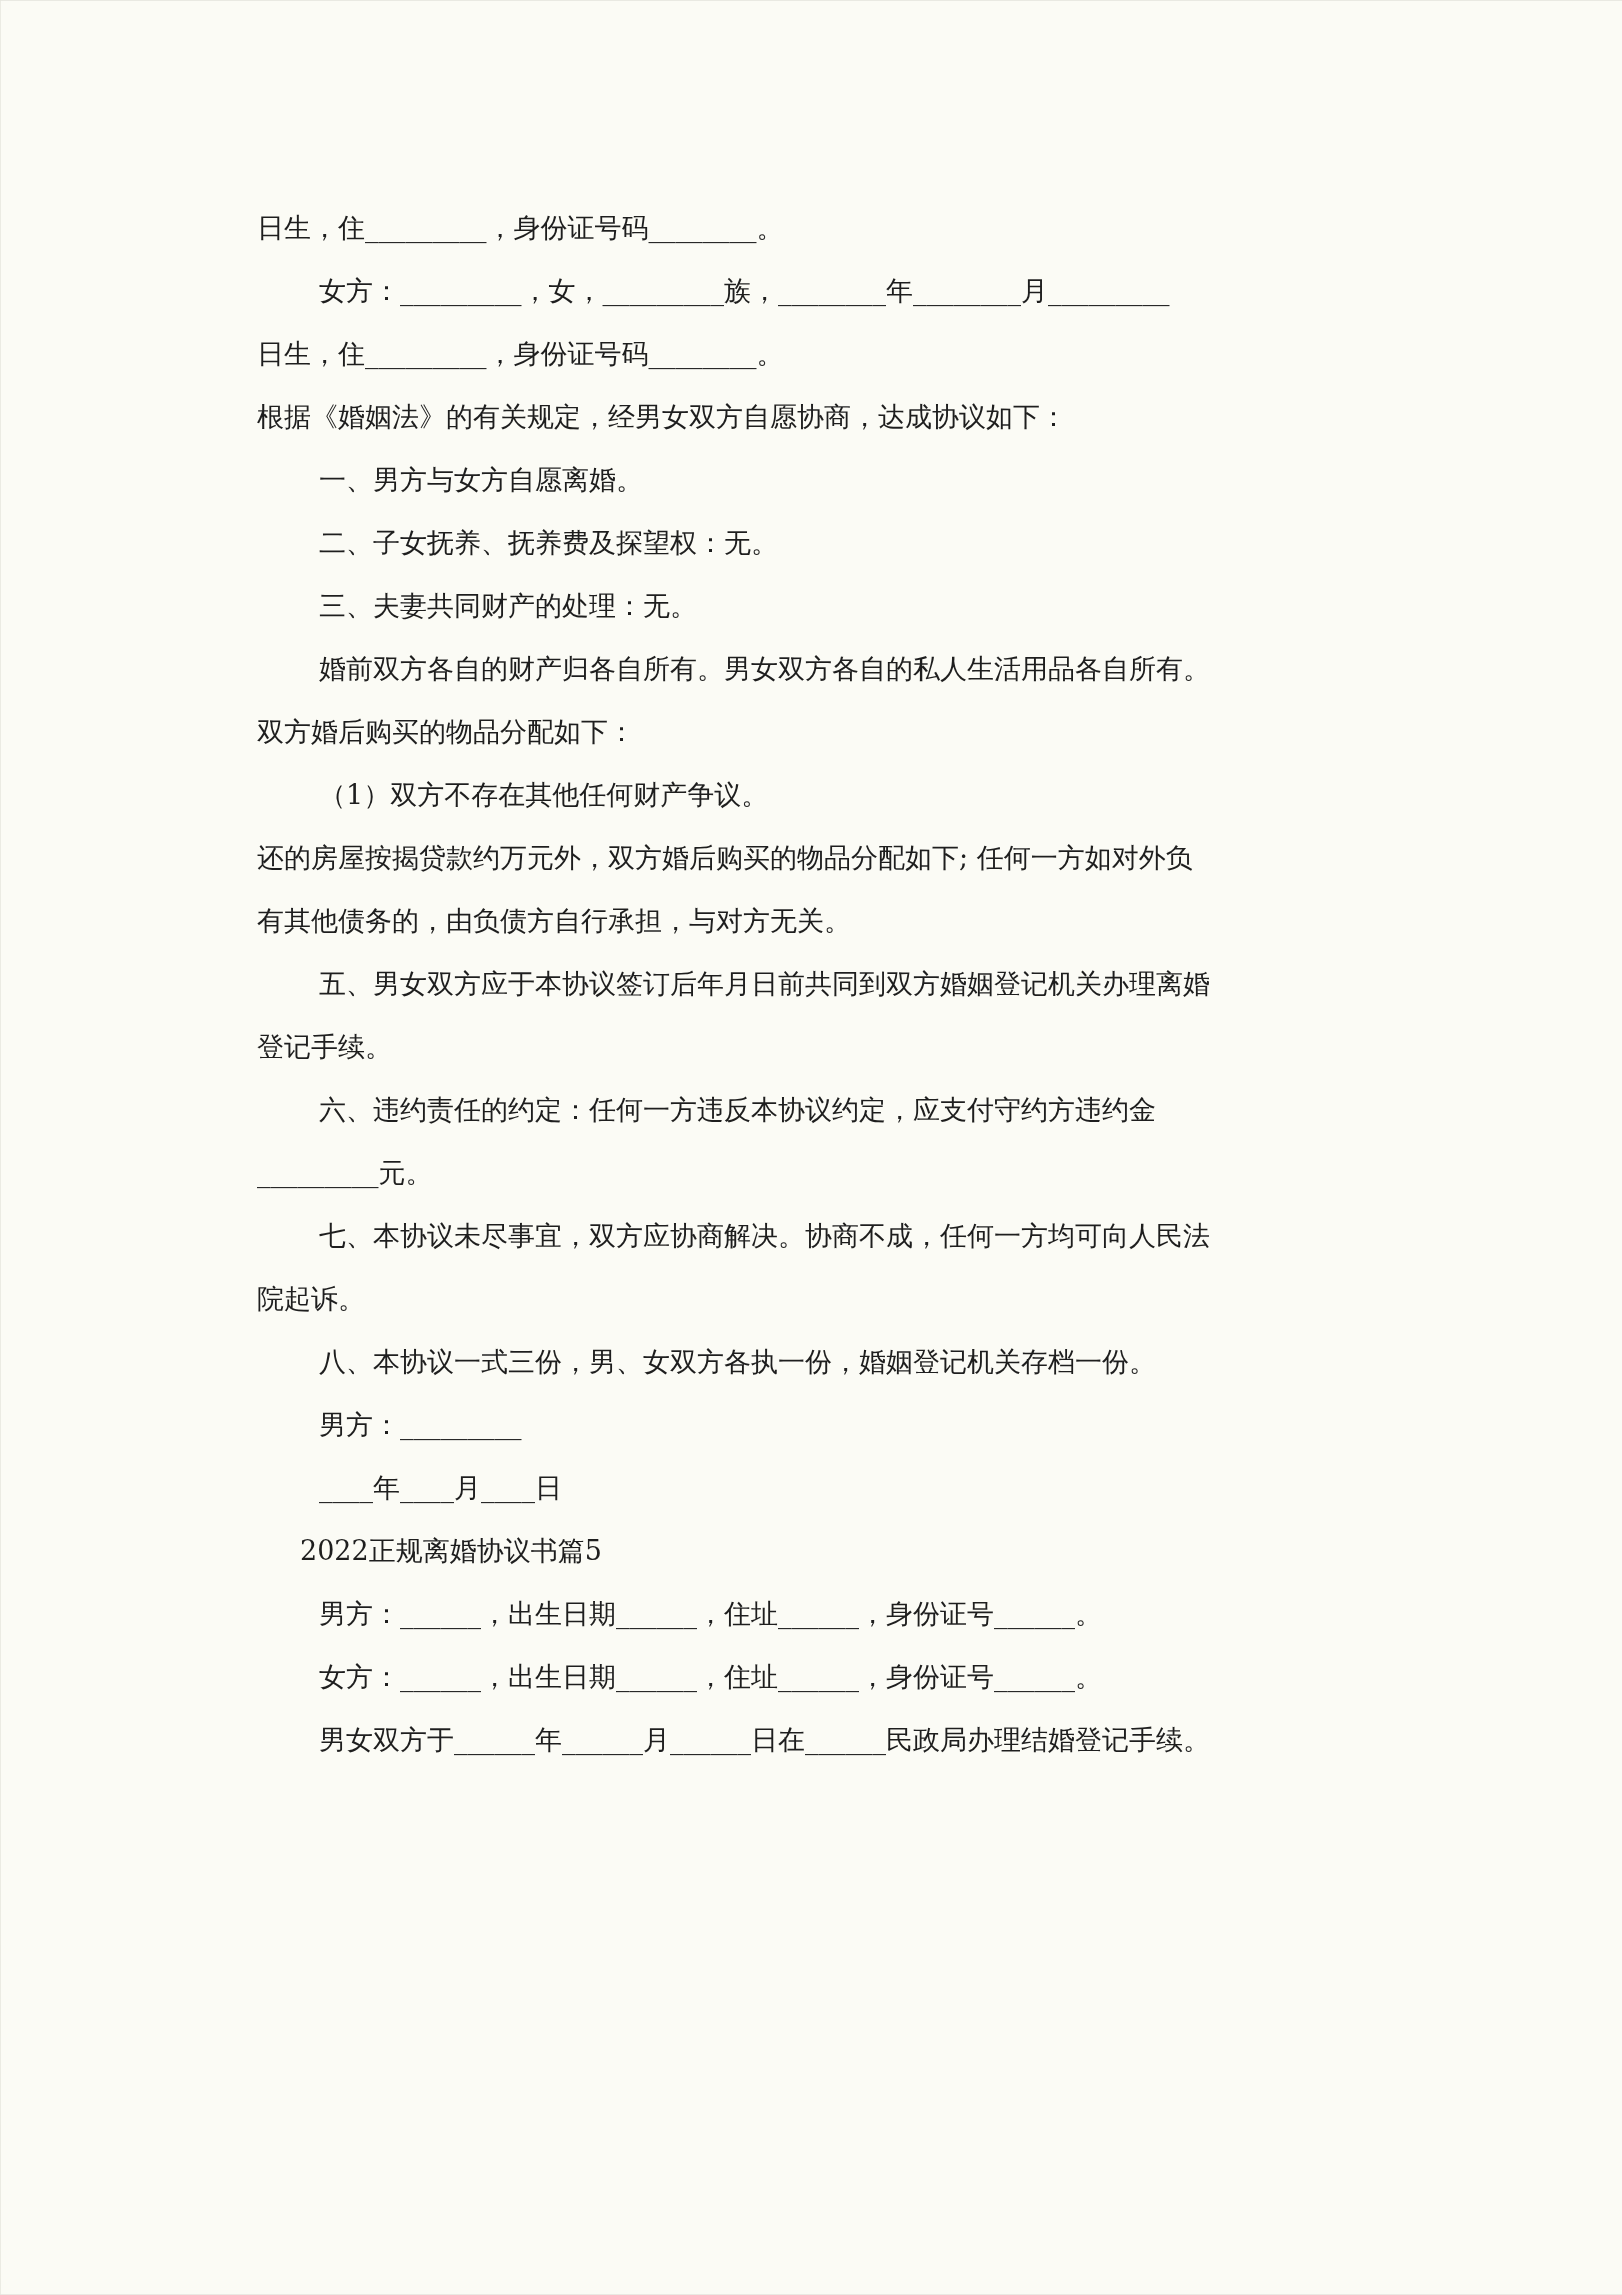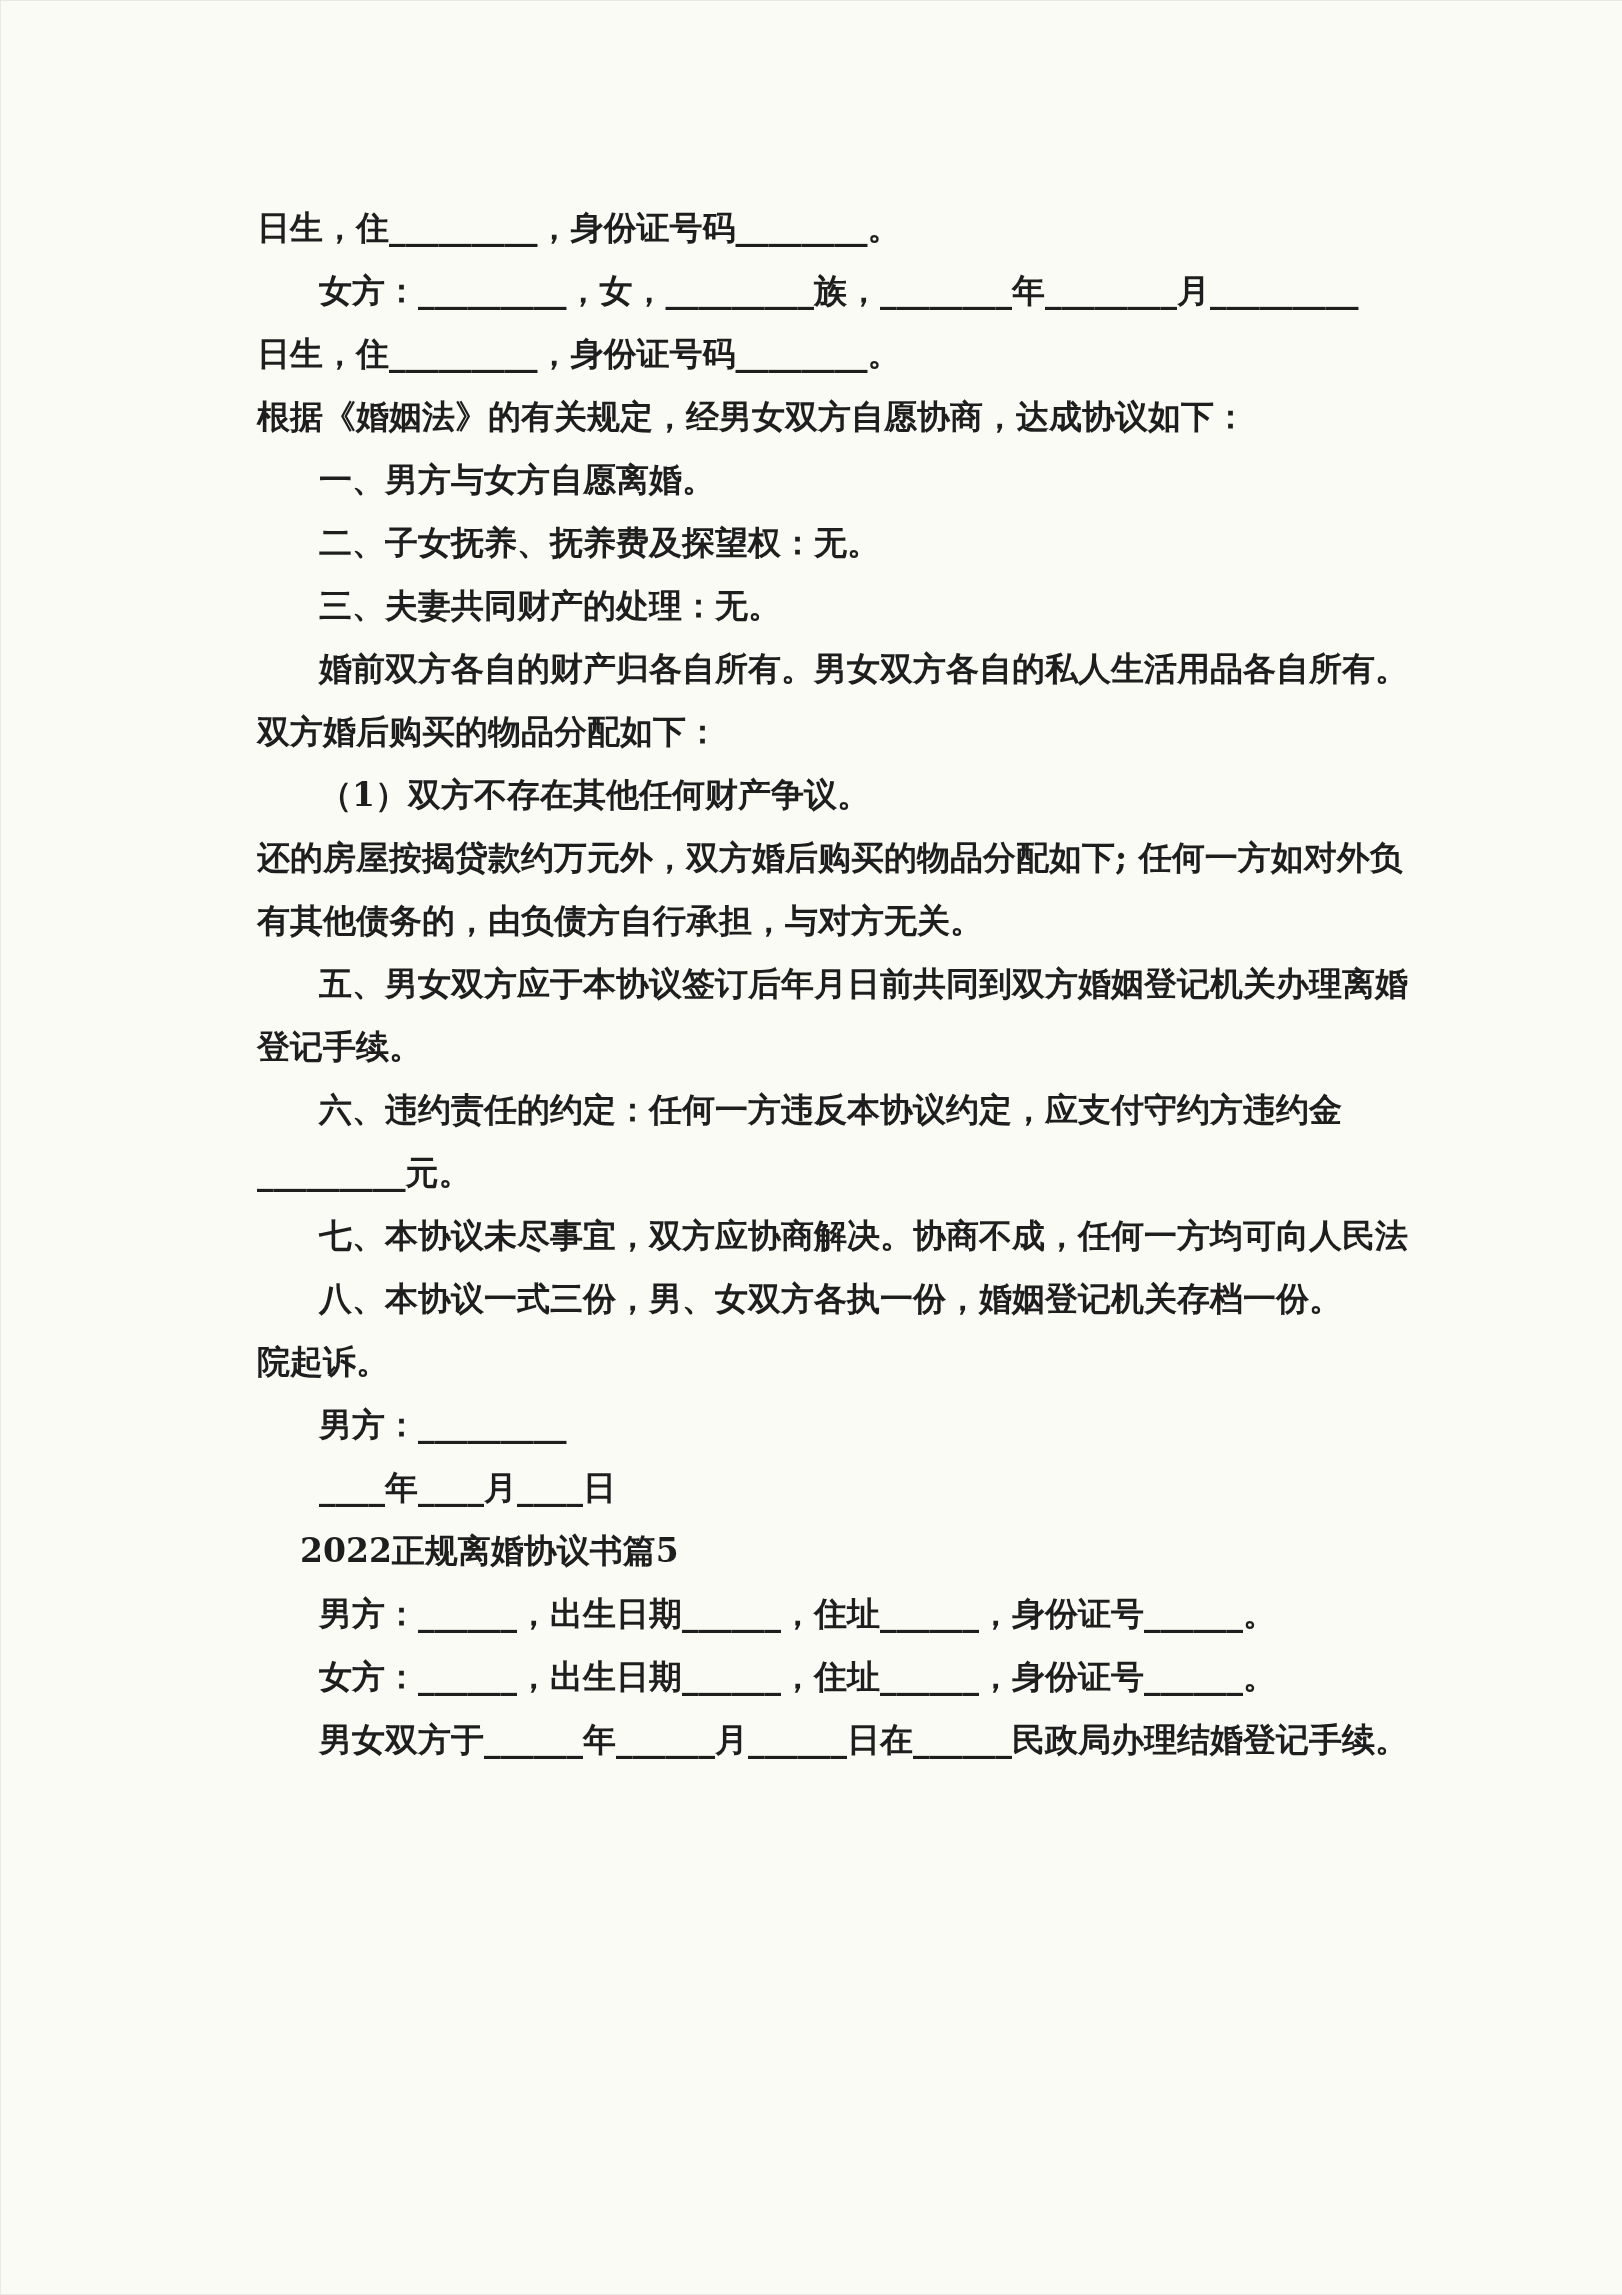--- a/index.html
+++ b/index.html
@@ -14,26 +14,25 @@
     color: #1e1e1e;
     box-shadow: inset 0 0 0 0.7px #e4e4dc;
     overflow: hidden;
   }
   .content {
     box-sizing: border-box;
     padding: 196px 186px 0 257px;
     width: 100%;
   }
   .line {
-    font-size: 33px;
+    font-size: 27px;
     line-height: 63px;
     height: 63px;
     white-space: pre;
     letter-spacing: 0px;
-    font-weight: bold;
   }
   .indent {
     padding-left: 62px;
   }
   .heading-indent {
     padding-left: 43px;
   }
 </style>
 </head>
 <body>
@@ -49,22 +48,22 @@
   <div class="line indent">婚前双方各自的财产归各自所有。男女双方各自的私人生活用品各自所有。</div>
   <div class="line">双方婚后购买的物品分配如下：</div>
   <div class="line indent">（1）双方不存在其他任何财产争议。</div>
   <div class="line">还的房屋按揭贷款约万元外，双方婚后购买的物品分配如下; 任何一方如对外负</div>
   <div class="line">有其他债务的，由负债方自行承担，与对方无关。</div>
   <div class="line indent">五、男女双方应于本协议签订后年月日前共同到双方婚姻登记机关办理离婚</div>
   <div class="line">登记手续。</div>
   <div class="line indent">六、违约责任的约定：任何一方违反本协议约定，应支付守约方违约金</div>
   <div class="line">_________元。</div>
   <div class="line indent">七、本协议未尽事宜，双方应协商解决。协商不成，任何一方均可向人民法</div>
+  <div class="line">院起诉。</div>
   <div class="line indent">八、本协议一式三份，男、女双方各执一份，婚姻登记机关存档一份。</div>
-  <div class="line">院起诉。</div>
   <div class="line indent">男方：_________</div>
   <div class="line indent">____年____月____日</div>
   <div class="line heading-indent">2022正规离婚协议书篇5</div>
   <div class="line indent">男方：______，出生日期______，住址______，身份证号______。</div>
   <div class="line indent">女方：______，出生日期______，住址______，身份证号______。</div>
   <div class="line indent">男女双方于______年______月______日在______民政局办理结婚登记手续。</div>
 </div>
 
 
 </body></html>

